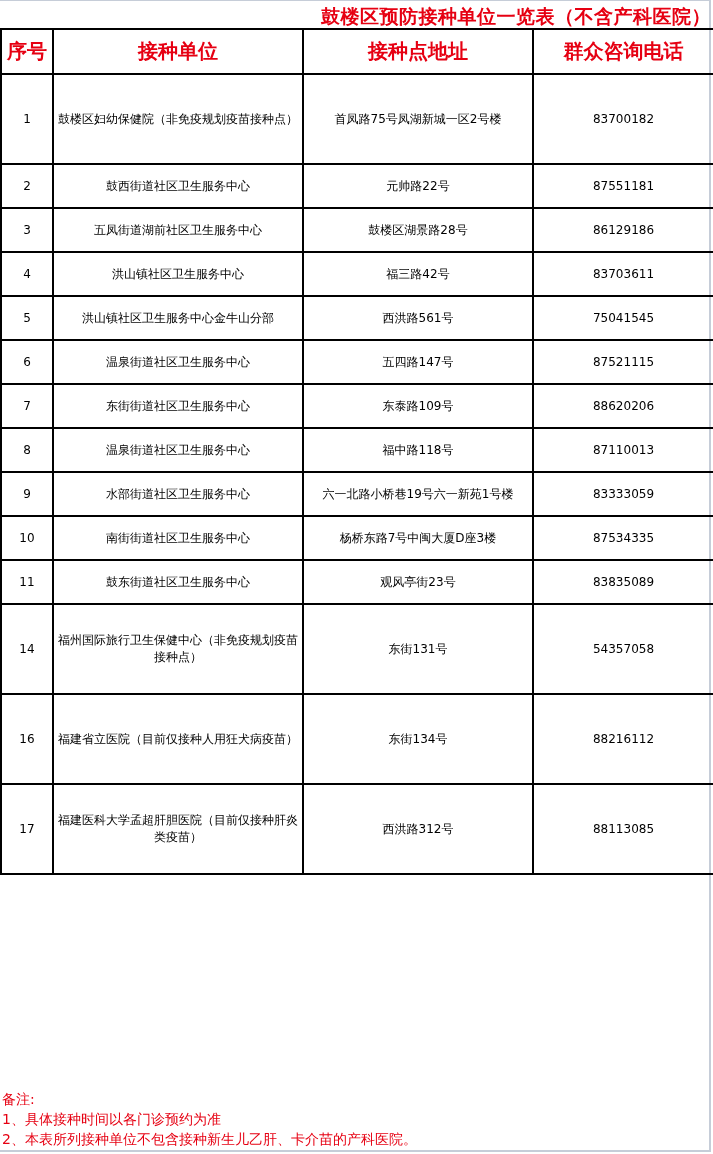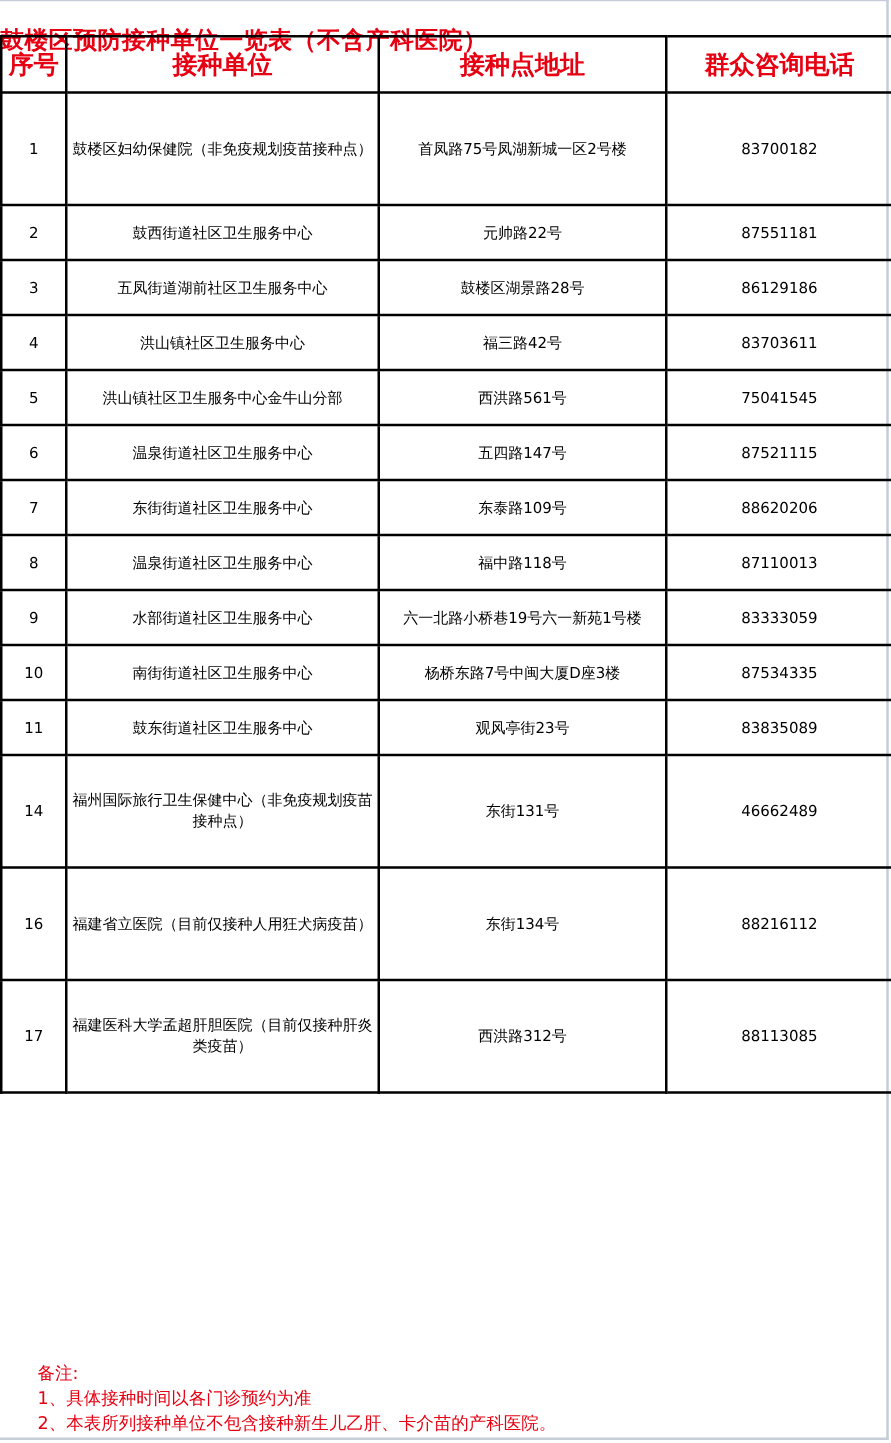--- a/index.html
+++ b/index.html
@@ -3,22 +3,22 @@
   <meta charset="utf-8">
   <style>
     html, body { margin: 0; padding: 0; background: #ffffff; }
     body { width: 713px; height: 1154px; position: relative; overflow: hidden; font-family: "DejaVu Sans", sans-serif; }
     .sheet {
       position: absolute; left: 0; top: 0; width: 711px; height: 1152px;
       border-top: 1px solid #c6cdd8; border-right: 2px solid #c6cdd8; border-bottom: 2px solid #c6cdd8;
       box-sizing: border-box;
     }
     .title {
-      position: absolute; left: 0; top: 16px; width: 711px; height: 40px;
-      text-align: left; line-height: 32px;
+      position: absolute; left: 0; top: 0; width: 711px; height: 40px;
+      text-align: right; line-height: 32px;
       color: #e60012; font-family: "DejaVu Serif", serif; font-weight: bold; font-size: 19px;
       letter-spacing: 0.5px;
     }
     table.grid {
       position: absolute; left: 0; top: 28px;
       border-collapse: collapse; table-layout: fixed;
       width: 713px;
     }
     table.grid td, table.grid th {
       border: 2px solid #000; padding: 0 2px; text-align: center; vertical-align: middle;
@@ -31,21 +31,21 @@
     table.grid tr.r-norm td { height: 42px; }
     col.c1 { width: 52px; }
     col.c2 { width: 250px; }
     col.c3 { width: 230px; }
     col.c4 { width: 181px; }
     td.unit { padding: 0 2px; }
     .notes {
       position: absolute; left: 2px; top: 1089px; width: 700px;
       color: #e60012; font-size: 14px; line-height: 20px;
     }
-    .notes div { white-space: nowrap; margin-left: 28px; }
+    .notes div { white-space: nowrap; }
   </style>
 </head>
 <body>
 
 <div class="sheet"></div>
 
 <div class="title">鼓楼区预防接种单位一览表（不含产科医院）</div>
 
 <table class="grid">
   <colgroup>
@@ -126,21 +126,21 @@
       <tr class="r-norm">
         <td>11</td>
         <td class="unit">鼓东街道社区卫生服务中心</td>
         <td>观风亭街23号</td>
         <td>83835089</td>
       </tr>
       <tr class="r-tall">
         <td>14</td>
         <td class="unit">福州国际旅行卫生保健中心（非免疫规划疫苗接种点）</td>
         <td>东街131号</td>
-        <td>46662489</td>
+        <td>54357058</td>
       </tr>
       <tr class="r-tall">
         <td>16</td>
         <td class="unit">福建省立医院（目前仅接种人用狂犬病疫苗）</td>
         <td>东街134号</td>
         <td>88216112</td>
       </tr>
       <tr class="r-tall">
         <td>17</td>
         <td class="unit">福建医科大学孟超肝胆医院（目前仅接种肝炎类疫苗）</td>

